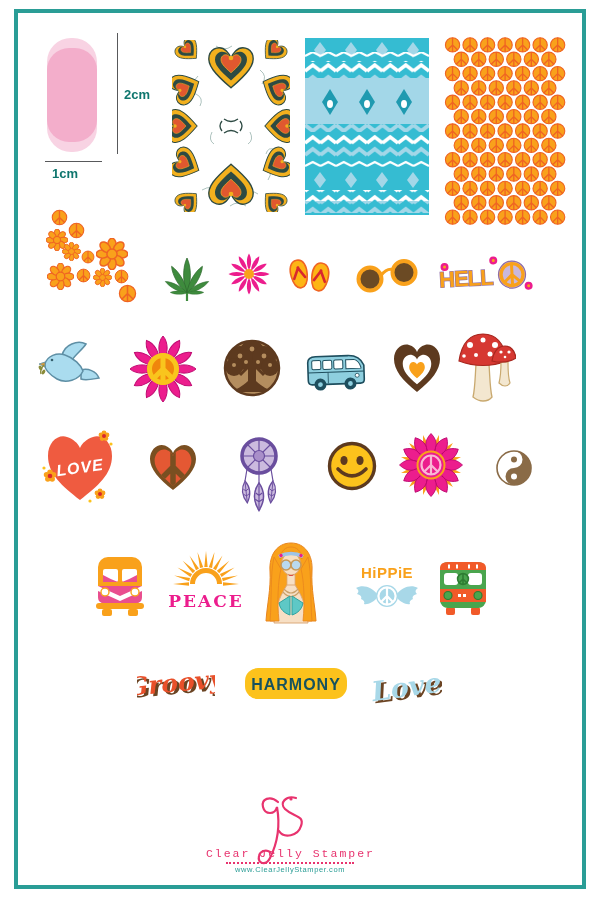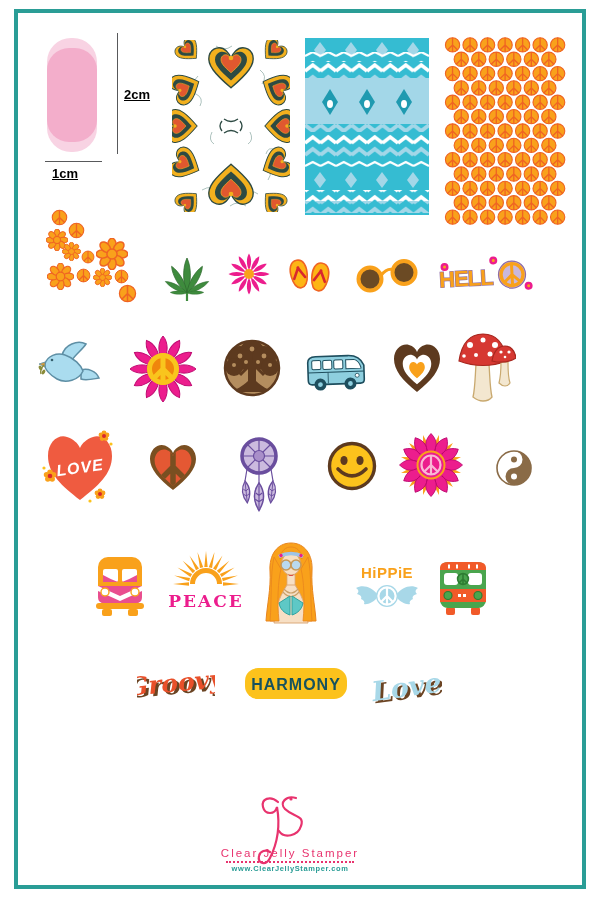--- a/index.html
+++ b/index.html
@@ -1,25 +1,25 @@
 <!DOCTYPE html>
 <html><head>
 <meta charset="utf-8">
 <style>
   html,body{margin:0;padding:0;background:#fff;}
   .page{position:relative;width:600px;height:901px;background:#ffffff;overflow:hidden;
         font-family:"Liberation Sans",sans-serif;}
   .abs{position:absolute;}
   .frame{position:absolute;left:14px;top:9px;width:564px;height:872px;border:4px solid #2a9d96;}
   .mline{position:absolute;background:#58595b;}
-  .mlabel{position:absolute;font-size:13px;font-weight:bold;color:#000000;text-decoration:underline;}
+  .mlabel{position:absolute;font-size:13px;font-weight:bold;color:#0f766e;}
   .footer-block{position:absolute;left:205px;top:847px;width:170px;text-align:center;}
-  .brand{font-family:Liberation Sans, sans-serif;font-size:11.5px;letter-spacing:2px;color:#e8336e;}
+  .brand{font-family:Liberation Mono, monospace;font-size:11.5px;letter-spacing:2px;color:#e8336e;text-align:right;}
   .dotline{border-top:2px dotted #e8336e;width:128px;margin:2px auto 1px auto;}
-  .site{font-size:7.5px;font-weight:bold;letter-spacing:.6px;color:#2a9d96;}
+  .site{font-size:7.5px;font-weight:normal;letter-spacing:.6px;color:#2a9d96;}
   svg{display:block;}
 </style>
 </head>
 <body>
 
 <div class="page">
 
   <svg width="0" height="0" style="position:absolute" aria-hidden="true">
     <defs>
       <symbol id="sym-peace" viewBox="0 0 24 24">

